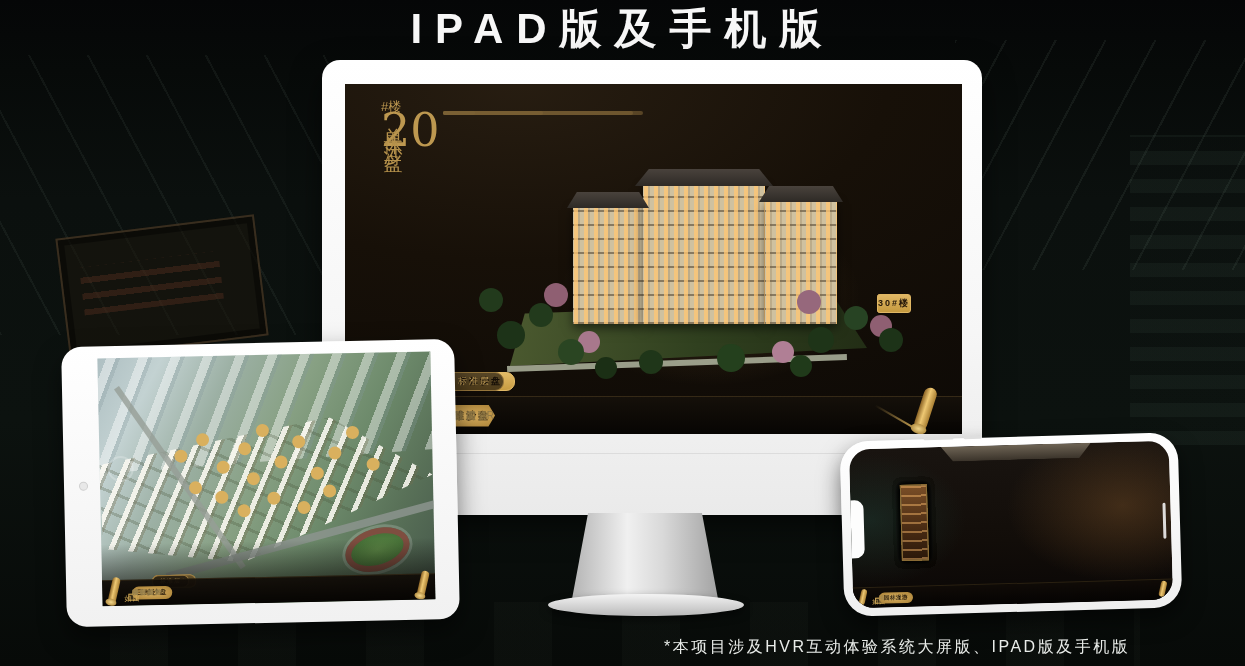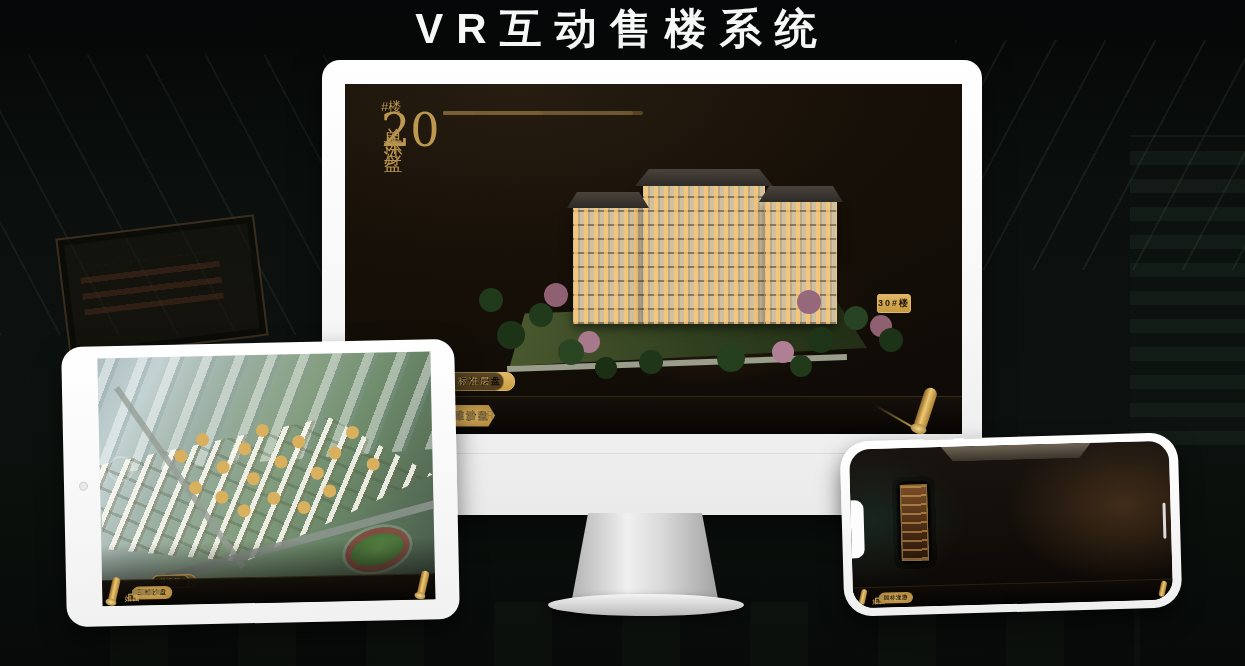--- a/index.html
+++ b/index.html
@@ -193,21 +193,21 @@
 <body>
 
 <div id="stage">
 
   <div class="bg-lines-left"></div>
   <div class="bg-lines-right"></div>
   <div class="bg-plaque"></div>
   <div class="bg-city-right"></div>
   <div class="bg-bottom-tex"></div>
 
-  <div class="page-title">VR互动售楼系统</div>
+  <div class="page-title">IPAD版及手机版</div>
 
   <div class="monitor">
     <div class="monitor-chinline"></div>
     <div class="mscreen">
 
       <div class="unit">
         <span class="unit-num">20</span>
           <span class="unit-suf">#楼</span>
         <span class="unit-sub">单体沙盘</span>
       </div>
@@ -321,14 +321,15 @@
         <div class="p-nitem active">园林漫游</div>
         <div class="p-nitem">项目简介</div>
       </div>
       <div class="gscroll-p ps-l"></div>
       <div class="gscroll-p ps-r"></div>
       <div class="notch"></div>
       <div class="p-home"></div>
     </div>
   </div>
 
+  <div class="footnote">*本项目涉及HVR互动体验系统大屏版、IPAD版及手机版</div>
 
 </div>
 
 </body></html>

